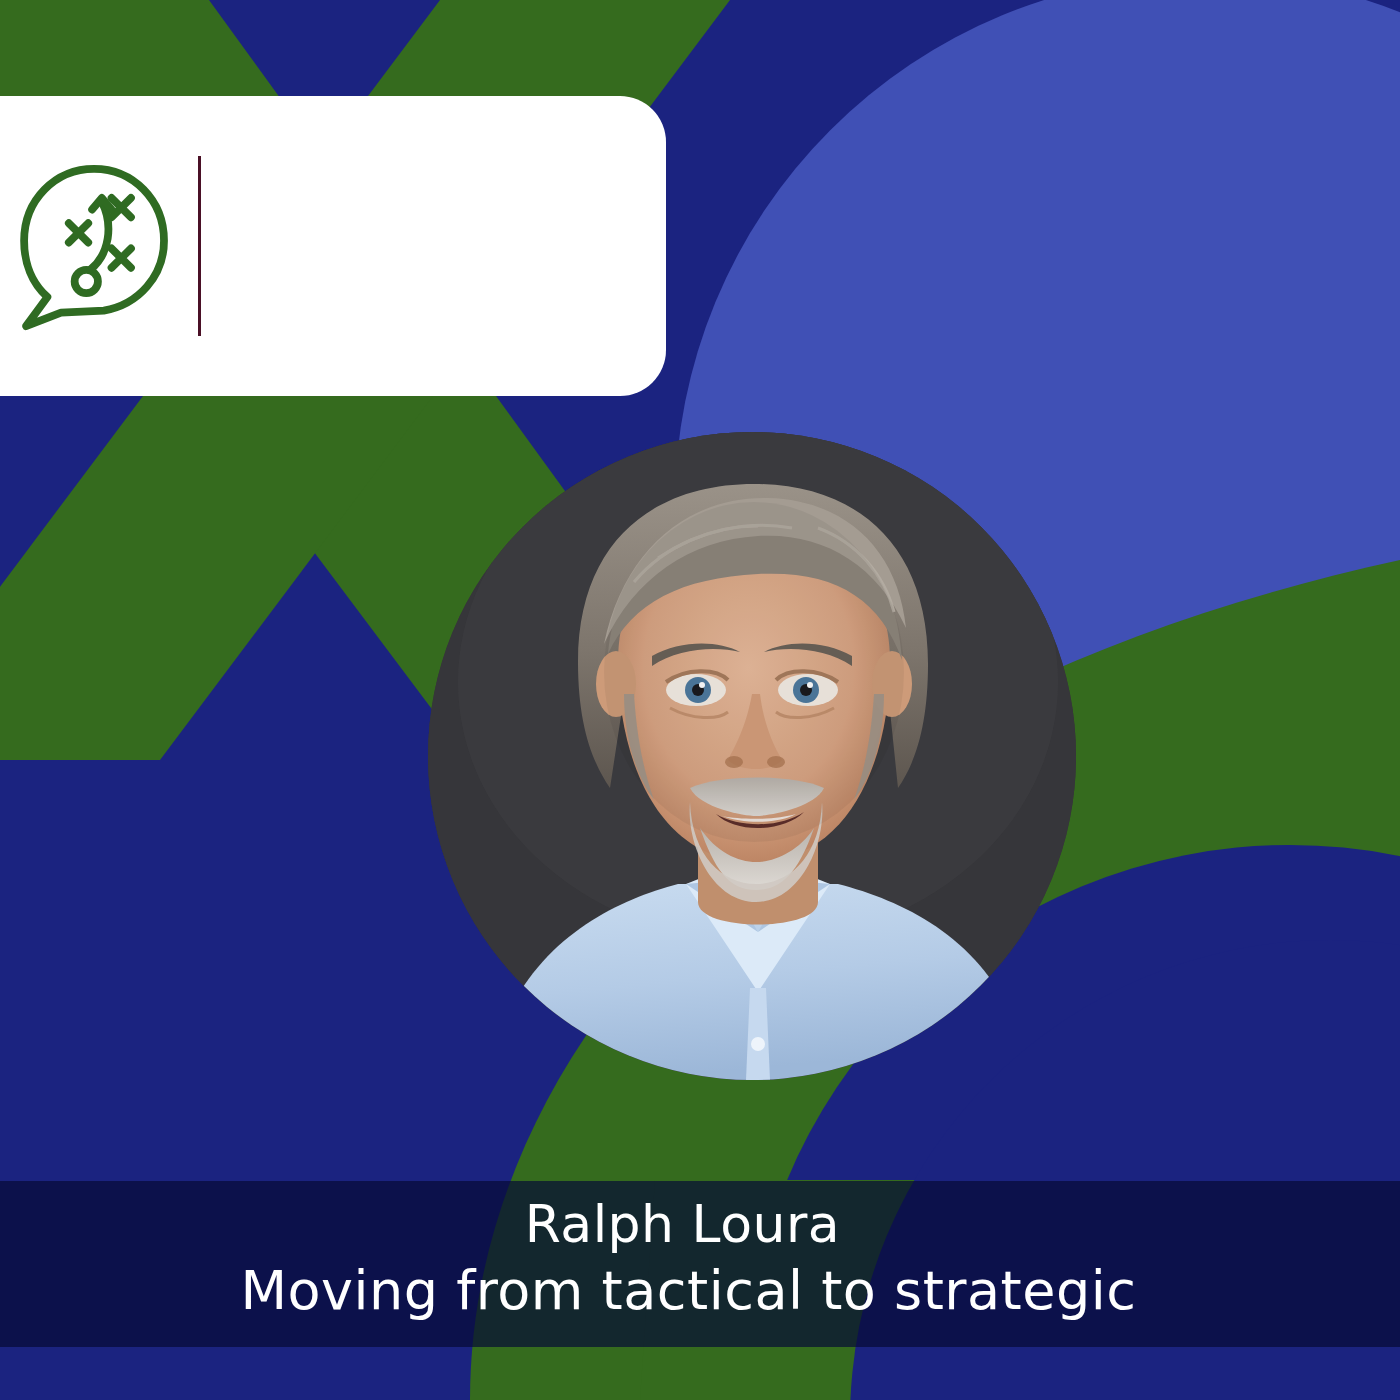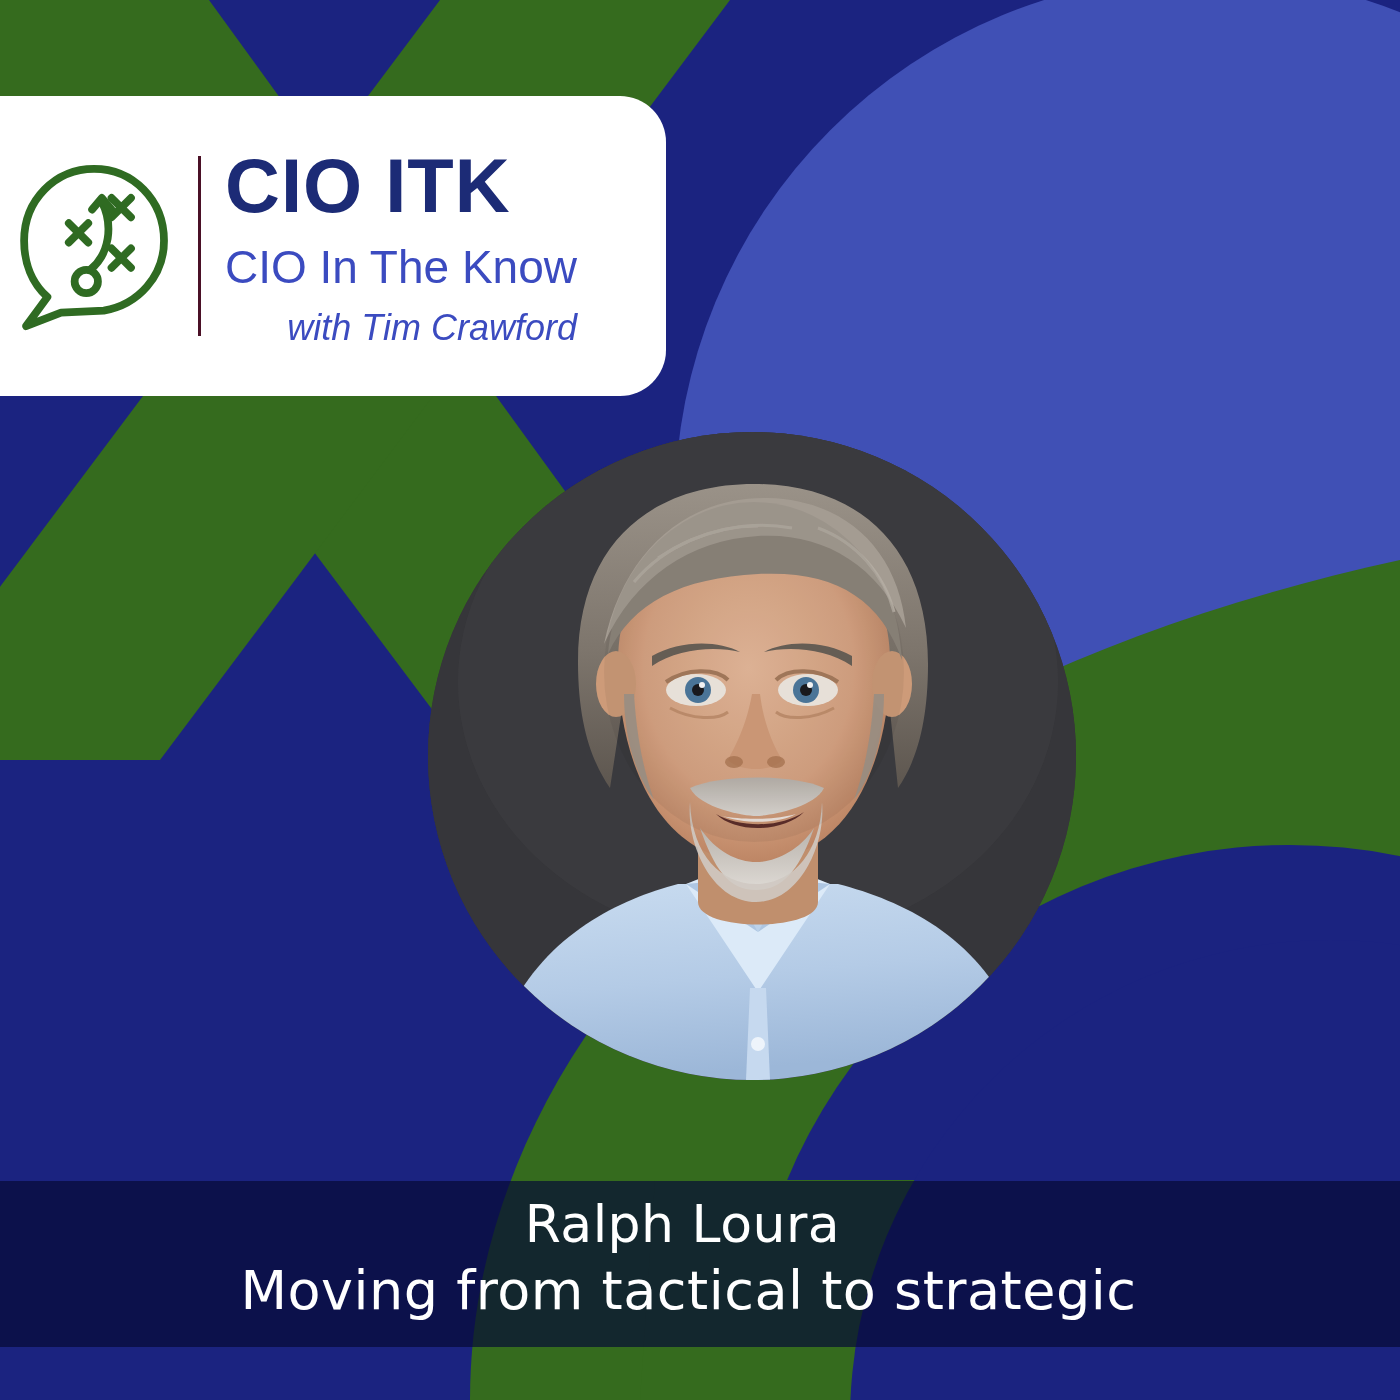--- a/index.html
+++ b/index.html
@@ -197,25 +197,20 @@
 
           <circle cx="70" cy="124" r="12"></circle>
 
           <path d="M74 112 C94 96 98 66 86 42"></path>
           <path d="M76 50 L86 38 L96 50"></path>
         </g>
       </svg>
 
       <div class="logo-divider"></div>
 
-      <div class="logo-text">
-        <div class="logo-title">CIO ITK</div>
-        <div class="logo-subtitle">CIO In The Know</div>
-        <div class="logo-host">with Tim Crawford</div>
-      </div>
 
     </div>
   </div>
 
   <div class="portrait">
     <svg viewBox="0 0 648 648" aria-hidden="true">
       <defs>
         <radialGradient id="skin" cx="48%" cy="42%" r="62%">
           <stop offset="0%" stop-color="#e8bb9c"></stop>
           <stop offset="62%" stop-color="#d9a584"></stop>

